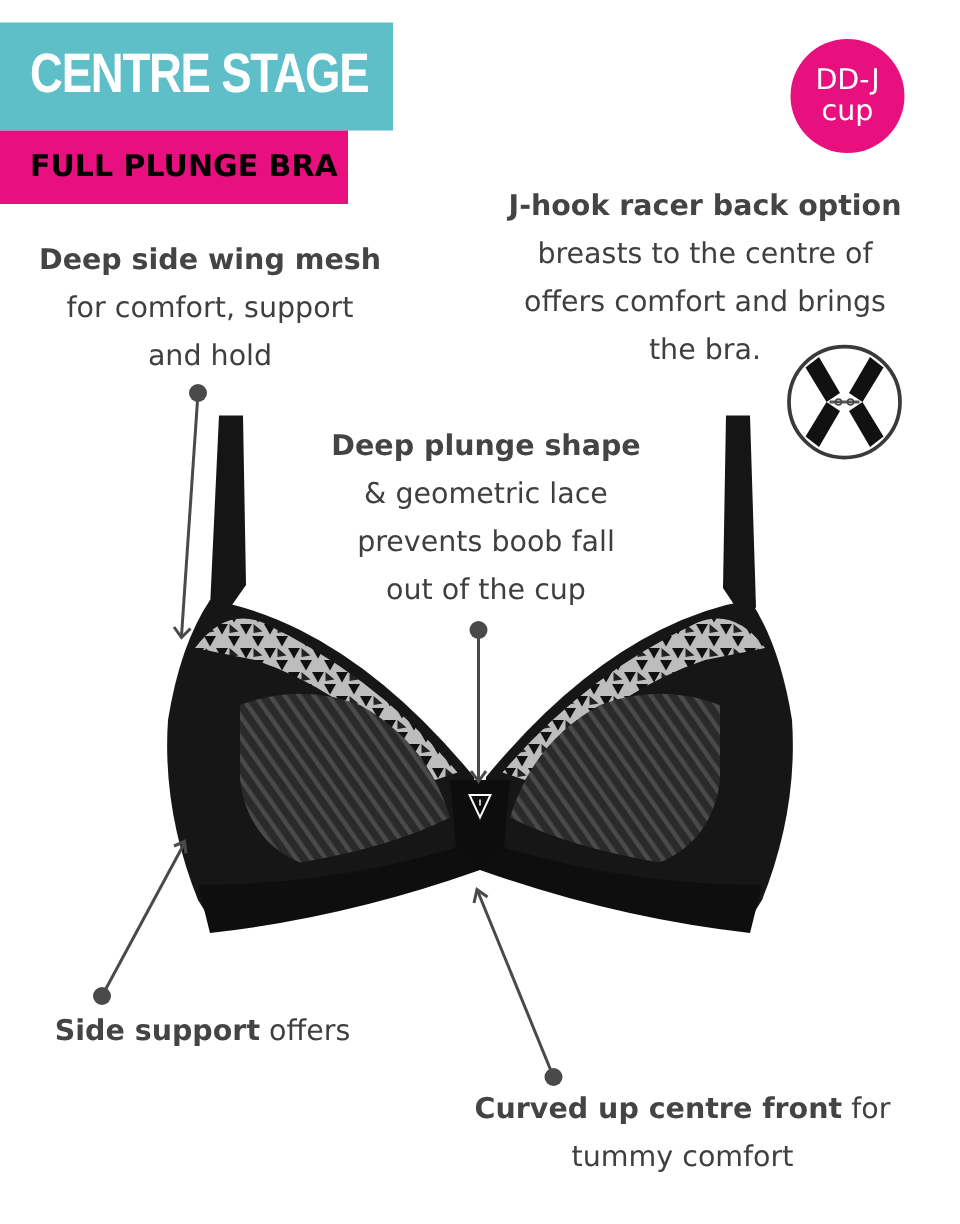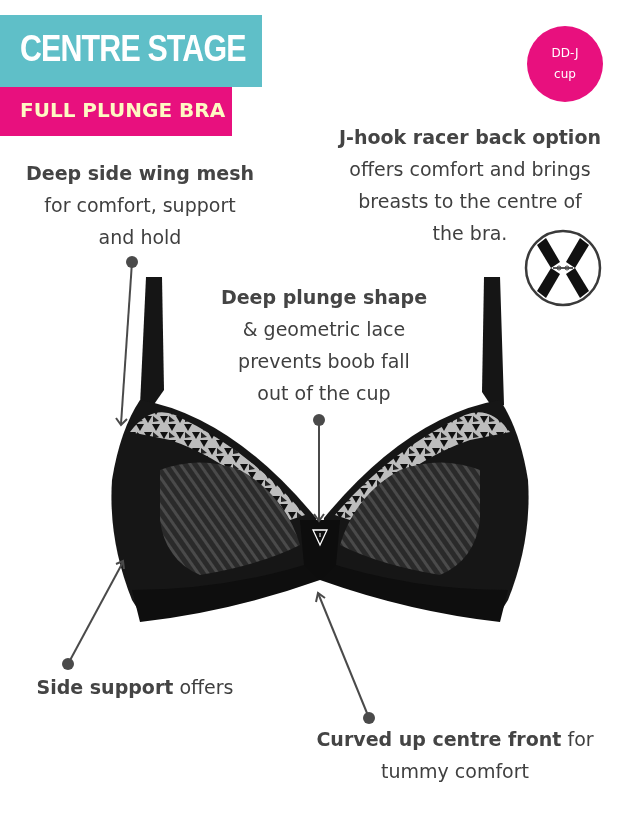--- a/index.html
+++ b/index.html
@@ -4,25 +4,25 @@
 <style>
   html, body { margin:0; padding:0; background:#ffffff; }
   body { width:640px; height:816px; position:relative; overflow:hidden;
          font-family:"DejaVu Sans", sans-serif; color:#3f3f3f; }
   .abs { position:absolute; }
   .title-box { left:0; top:15px; width:246px; height:72px; background:#5fbfc8;padding-left:16px; }
   .title-text { position:absolute; left:20px; top:13px; color:#ffffff;
      font-family:"Liberation Sans", sans-serif; font-weight:bold; font-size:37px;
      letter-spacing:-1px; transform:scaleX(0.82); transform-origin:left center; white-space:nowrap; }
   .sub-box { left:0; top:87px; width:232px; height:49px; background:#e8107e; }
-  .sub-text { position:absolute; left:20px; top:11px; color:#fef9c3; font-weight:bold;
+  .sub-text { position:absolute; left:20px; top:11px; color:#000000; font-weight:bold;
      font-size:20px; white-space:nowrap; letter-spacing:0px; font-family:"DejaVu Sans", sans-serif;}
   .badge { left:527px; top:26px; width:76px; height:76px; border-radius:50%; background:#e8107e;
      color:#fff; display:flex; flex-direction:column; align-items:center; justify-content:center;
-     font-size:12px; line-height:21px; }
+     font-size:19px; line-height:21px; }
   .note { text-align:center; font-size:19px; line-height:32px; color:#3f3f3f; }
   .note b { font-weight:bold; color:#444; }
   .n1 { left:14px; top:157px; width:252px; }
   .n2 { left:320px; top:121px; width:300px; }
   .n3 { left:190px; top:281px; width:268px; }
   .n4 { left:20px; top:671px; width:230px; }
   .n5 { left:300px; top:723px; width:310px; }
   svg { position:absolute; left:0; top:0; }
 </style>
 </head>
@@ -111,22 +111,22 @@
 </svg>
 
 <div class="abs note n1">
   <div><b>Deep side wing mesh</b></div>
   <div>for comfort, support</div>
   <div>and hold</div>
 </div>
 
 <div class="abs note n2">
   <div><b>J-hook racer back option</b></div>
+  <div>breasts to the centre of</div>
   <div>offers comfort and brings</div>
-  <div>breasts to the centre of</div>
   <div>the bra.</div>
 </div>
 
 <div class="abs note n3">
   <div><b>Deep plunge shape</b></div>
   <div>&amp; geometric lace</div>
   <div>prevents boob fall</div>
   <div>out of the cup</div>
 </div>
 

